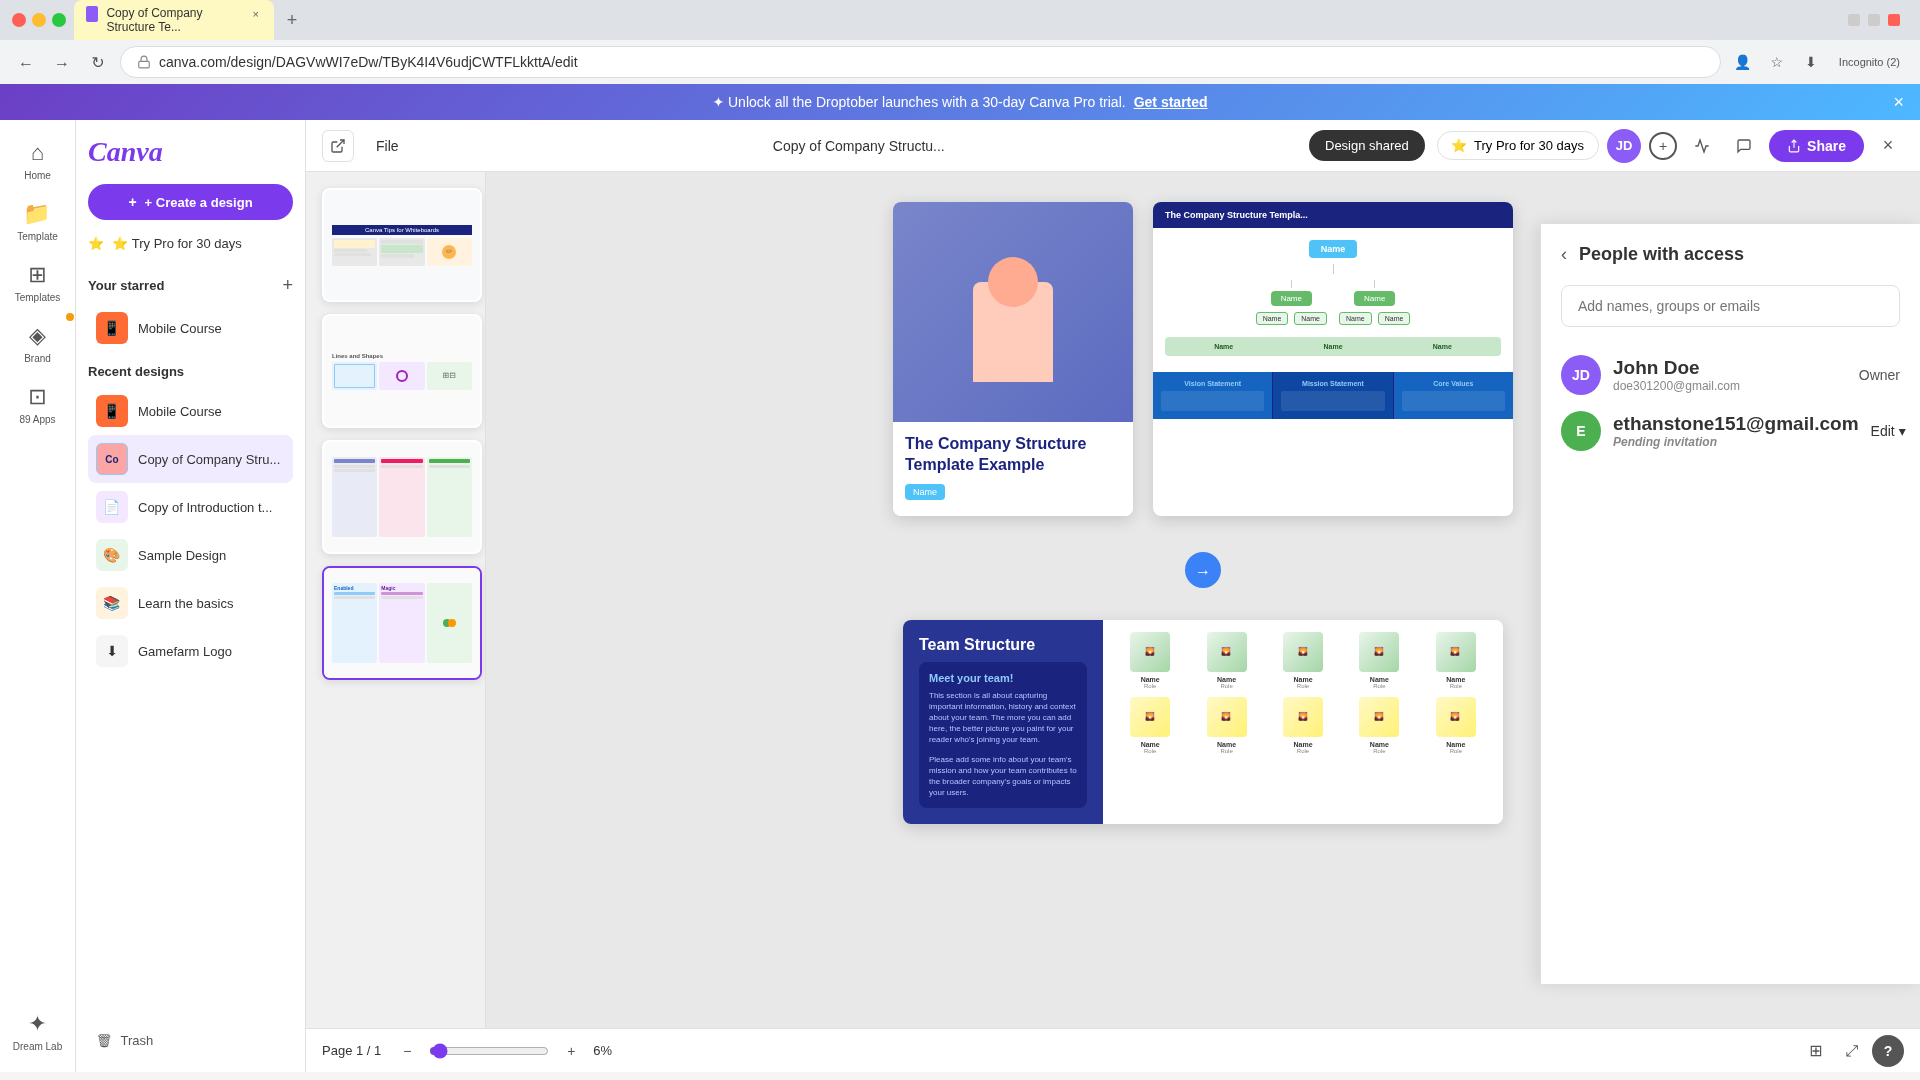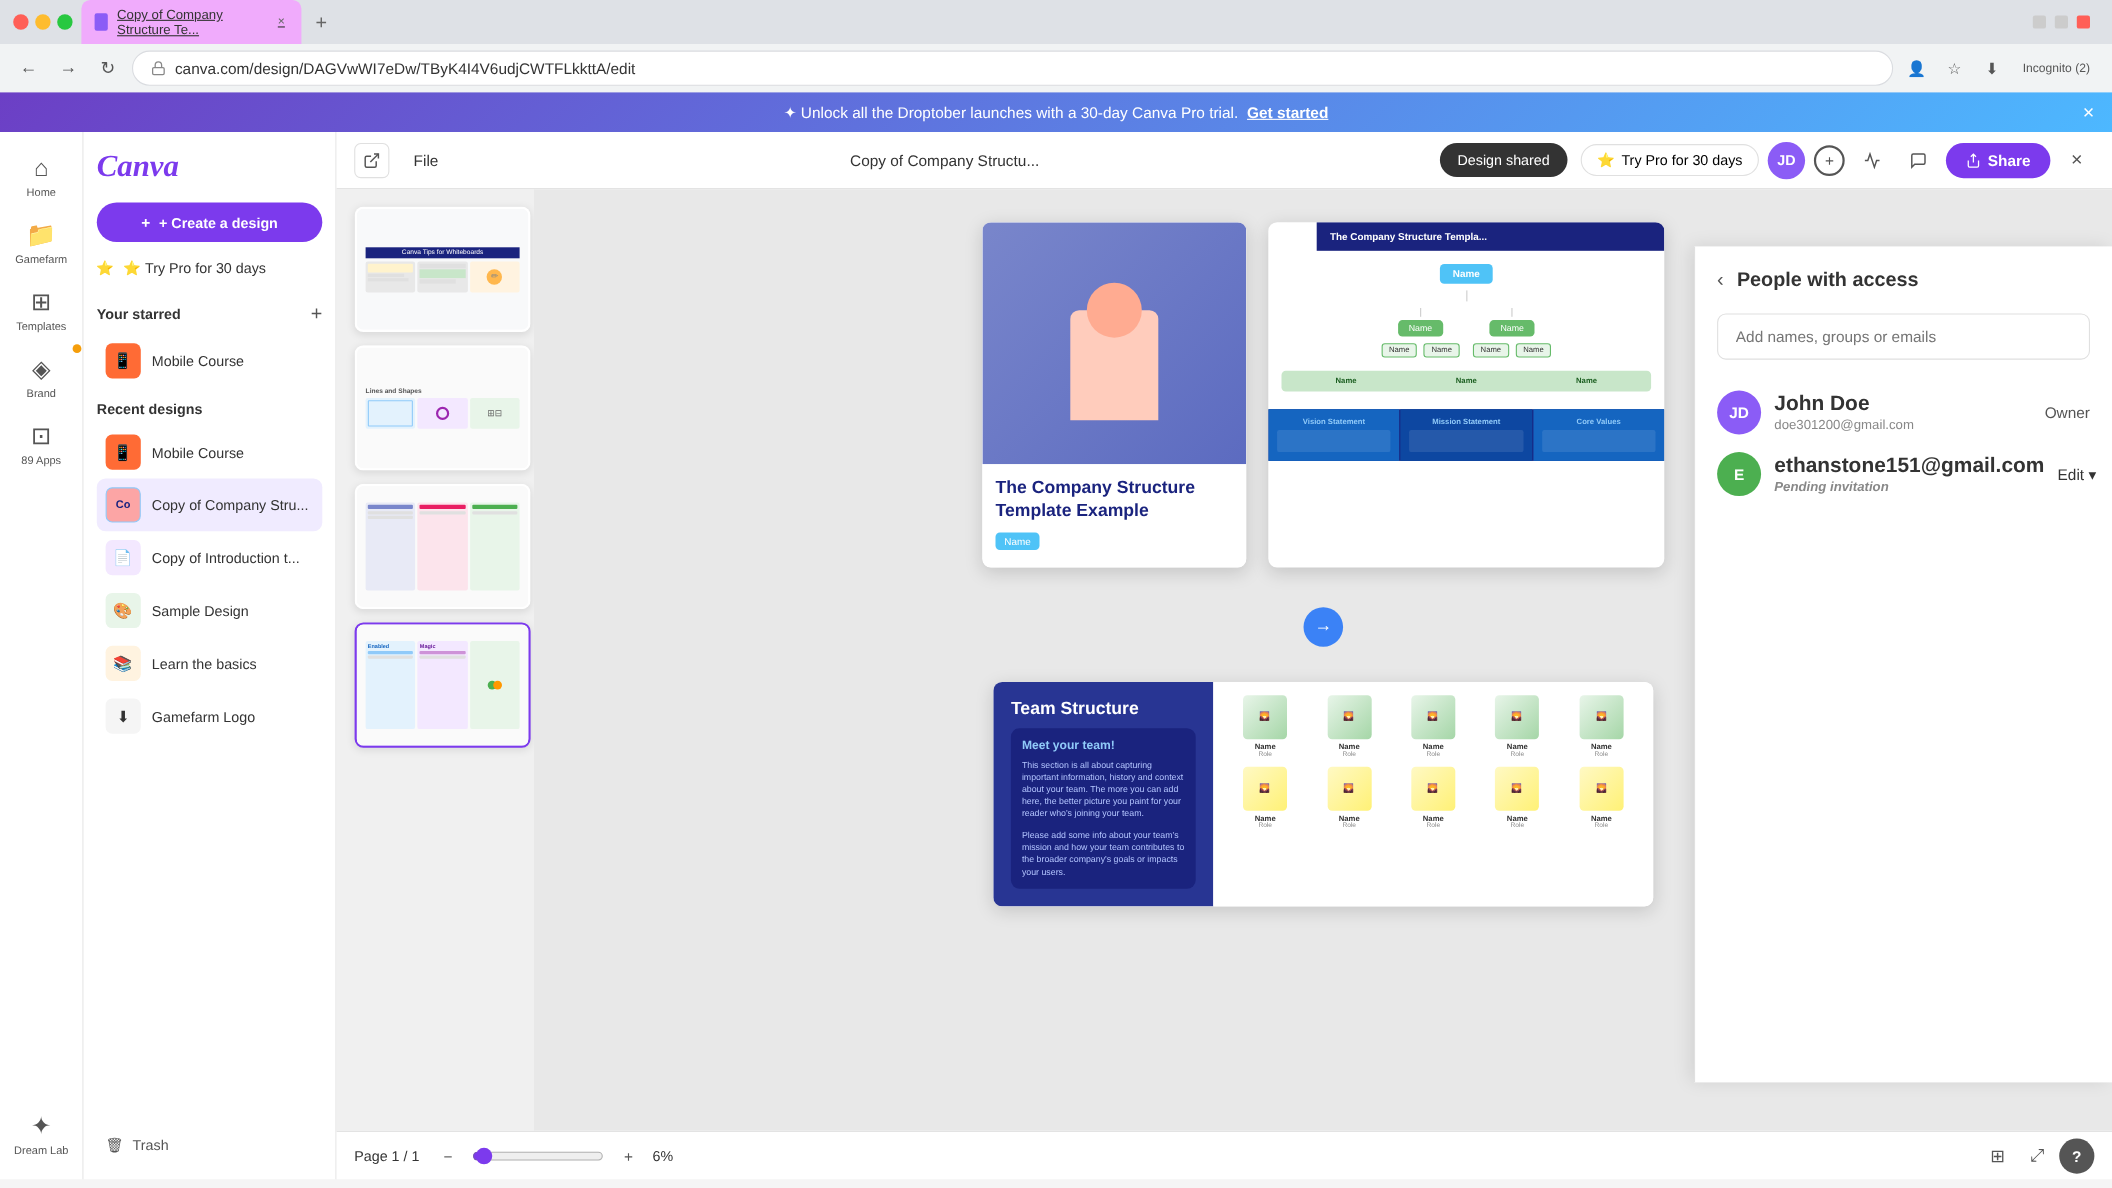--- a/index.html
+++ b/index.html
@@ -4,21 +4,21 @@
   <style>
     * { box-sizing: border-box; margin: 0; padding: 0; }
     body { font-family: -apple-system, BlinkMacSystemFont, 'Segoe UI', sans-serif; background: #f5f5f5; overflow: hidden; width: 1920px; height: 1080px; }
     .browser-titlebar { display: flex; align-items: center; padding: 8px 12px; gap: 8px; background: #dee1e6; height: 40px; }
     .browser-controls { display: flex; gap: 6px; }
     .browser-btn { width: 14px; height: 14px; border-radius: 50%; border: none; cursor: pointer; }
     .btn-close { background: #ff5f57; }
     .btn-min { background: #febc2e; }
     .btn-max { background: #28c840; }
     .tab-bar { display: flex; align-items: center; gap: 4px; }
-    .tab { display: flex; align-items: center; gap: 8px; background: #f0abfc; padding: 6px 12px; border-radius: 8px 8px 0 0; font-size: 13px; color: #333; max-width: 200px; text-decoration: underline; }
+    .tab { display: flex; gap: 8px; background: #fef9c3; padding: 6px 12px; border-radius: 8px 8px 0 0; font-size: 13px; color: #333; max-width: 200px; }
     .tab-favicon { width: 16px; height: 16px; background: #8b5cf6; border-radius: 2px; }
     .tab-close { width: 16px; height: 16px; border-radius: 50%; border: none; background: transparent; cursor: pointer; font-size: 11px; color: #666; }
     .tab-new { width: 28px; height: 28px; border-radius: 50%; border: none; background: transparent; cursor: pointer; font-size: 18px; color: #666; }
     .browser-toolbar { display: flex; align-items: center; gap: 8px; padding: 6px 12px; background: #f1f3f4; height: 44px; }
     .nav-btn { width: 28px; height: 28px; border-radius: 50%; border: none; background: transparent; cursor: pointer; color: #555; font-size: 16px; display: flex; align-items: center; justify-content: center; }
     .address-bar { flex: 1; height: 32px; border-radius: 20px; border: 1px solid #dadce0; background: white; padding: 0 16px; font-size: 14px; color: #333; display: flex; align-items: center; gap: 8px; }
     .address-text { font-size: 14px; color: #333; }
     .toolbar-actions { display: flex; gap: 6px; }
     .toolbar-icon { width: 28px; height: 28px; border-radius: 50%; border: none; background: transparent; cursor: pointer; color: #555; font-size: 14px; display: flex; align-items: center; justify-content: center; }
 
@@ -154,21 +154,21 @@
 
 <div class="app-layout">
 
   <div class="sidebar">
     <div class="sidebar-item">
       <span class="sidebar-icon">⌂</span>
       <span style="font-size:10px;">Home</span>
     </div>
     <div class="sidebar-item">
       <span class="sidebar-icon">📁</span>
-      <span style="font-size:10px;">Gamefarm</span>
+      <span style="font-size:10px;">Template</span>
     </div>
     <div class="sidebar-item">
       <span class="sidebar-icon">⊞</span>
       <span style="font-size:10px;">Templates</span>
     </div>
     <div class="sidebar-item" style="position:relative;">
       <span class="sidebar-icon">◈</span>
       <span class="badge-dot"></span>
       <span style="font-size:10px;">Brand</span>
     </div>
@@ -402,21 +402,21 @@
               <div style="font-size:16px;font-weight:700;color:#1a237e;line-height:1.3;">The Company Structure Template Example</div>
               <div style="margin-top:8px;">
                 <div style="display:flex;align-items:center;gap:4px;margin-bottom:4px;">
                   <div style="background:#4fc3f7;padding:3px 8px;border-radius:4px;font-size:9px;color:white;">Name</div>
                 </div>
               </div>
             </div>
           </div>
 
           <div style="width:360px;background:white;border-radius:8px;overflow:hidden;box-shadow:0 4px 16px rgba(0,0,0,0.15);">
-            <div style="background:#1a237e;padding:8px 12px;color:white;font-size:9px;display:flex;align-items:center;gap:8px;margin-left:44px;">
+            <div style="background:#1a237e;padding:8px 12px;color:white;font-size:9px;display:flex;align-items:center;gap:8px;">
               <span style="font-weight:600;">The Company Structure Templa...</span>
             </div>
             <div style="padding:12px;">
 
               <div style="display:flex;flex-direction:column;align-items:center;gap:6px;">
                 <div style="background:#4fc3f7;padding:4px 12px;border-radius:4px;font-size:9px;color:white;font-weight:600;">Name</div>
                 <div style="width:1px;height:10px;background:#ccc;"></div>
                 <div style="display:flex;gap:12px;">
                   <div style="display:flex;flex-direction:column;align-items:center;gap:3px;">
                     <div style="width:1px;height:8px;background:#ccc;"></div>

